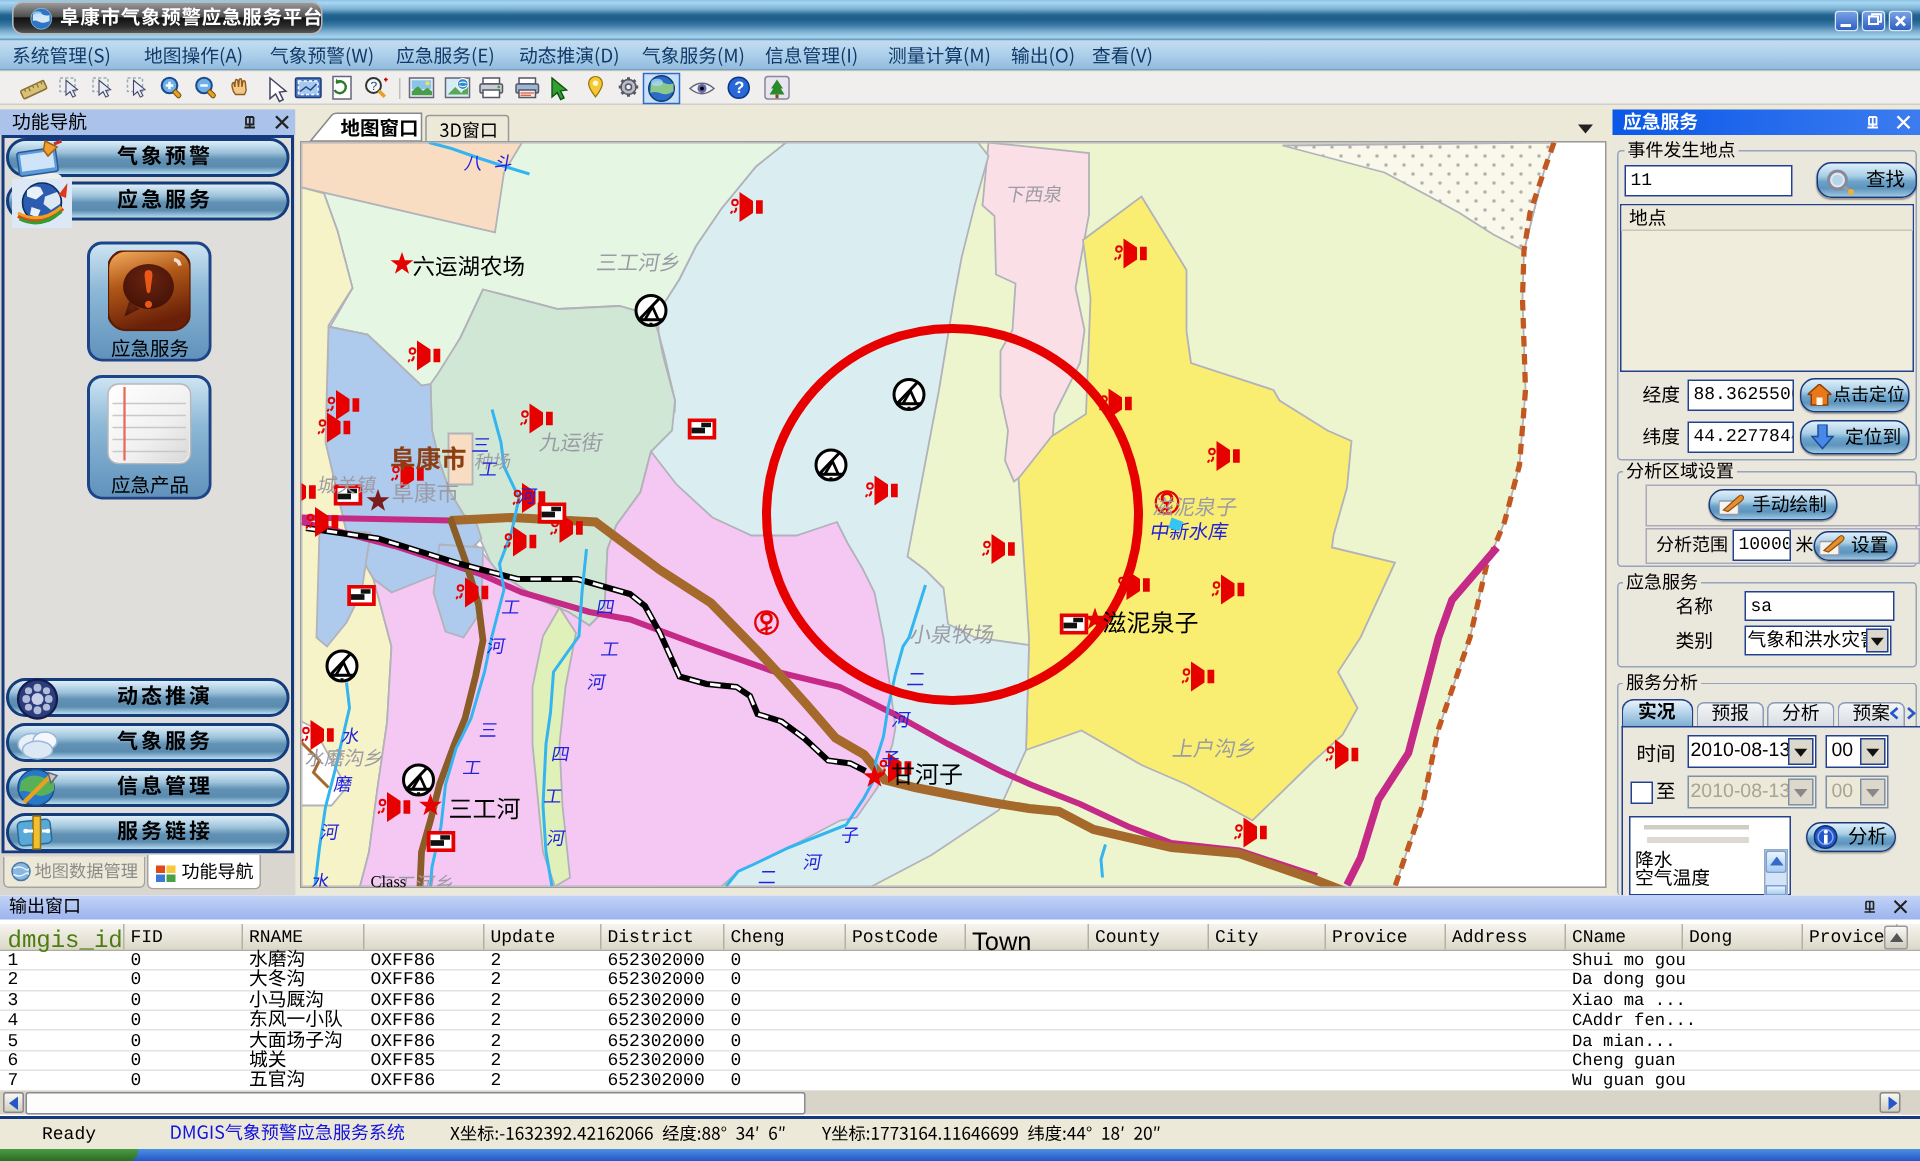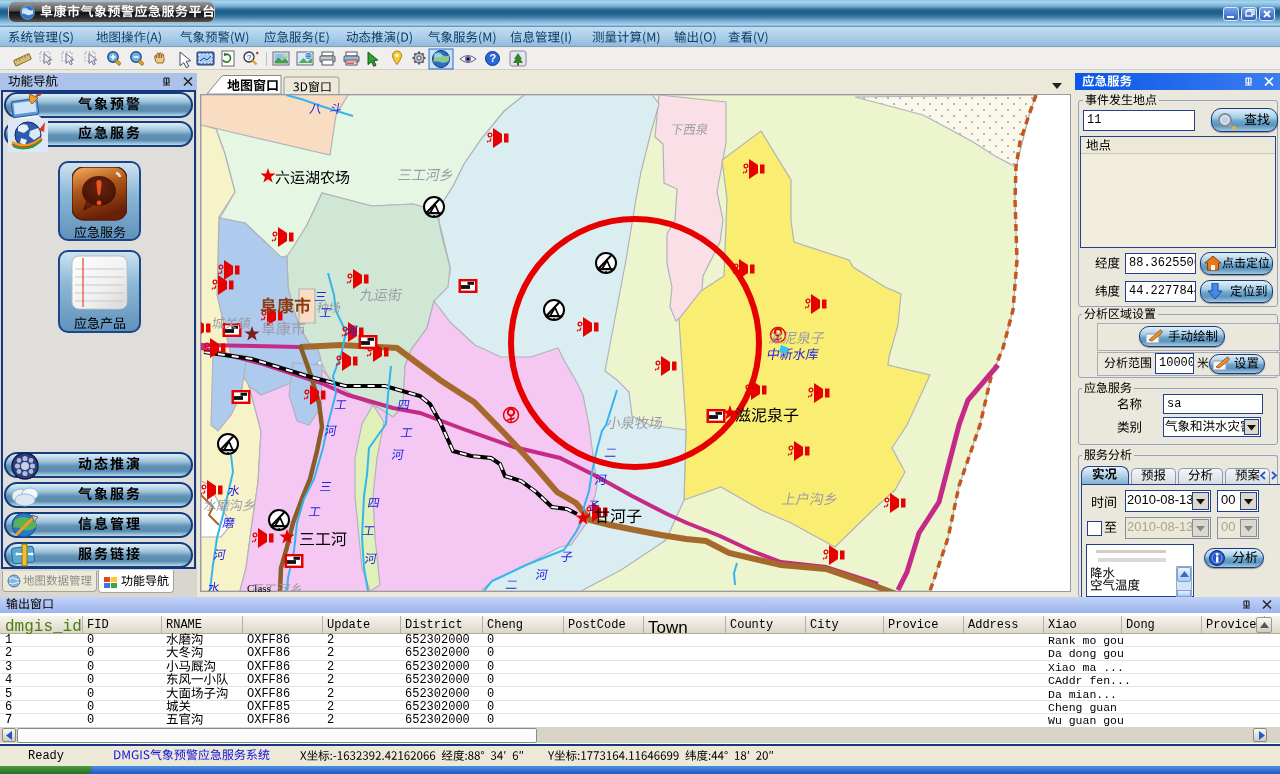--- a/index.html
+++ b/index.html
@@ -1308,21 +1308,21 @@
 <div class="abs" style="left:648px;top:618px;font-family:Liberation Sans, sans-serif;font-size:17px;color:#000">Town</div>
 <div class="abs" style="left:643px;top:616px;width:1px;height:17px;background:#b4b0a4"></div>
 <div class="abs" style="left:730px;top:618px;font-family:'Liberation Mono';font-size:12px;color:#000">County</div>
 <div class="abs" style="left:725px;top:616px;width:1px;height:17px;background:#b4b0a4"></div>
 <div class="abs" style="left:810px;top:618px;font-family:'Liberation Mono';font-size:12px;color:#000">City</div>
 <div class="abs" style="left:805px;top:616px;width:1px;height:17px;background:#b4b0a4"></div>
 <div class="abs" style="left:888px;top:618px;font-family:'Liberation Mono';font-size:12px;color:#000">Provice</div>
 <div class="abs" style="left:883px;top:616px;width:1px;height:17px;background:#b4b0a4"></div>
 <div class="abs" style="left:968px;top:618px;font-family:'Liberation Mono';font-size:12px;color:#000">Address</div>
 <div class="abs" style="left:963px;top:616px;width:1px;height:17px;background:#b4b0a4"></div>
-<div class="abs" style="left:1048px;top:618px;font-family:'Liberation Mono';font-size:12px;color:#000">Xiao</div>
+<div class="abs" style="left:1048px;top:618px;font-family:'Liberation Mono';font-size:12px;color:#000">CName</div>
 <div class="abs" style="left:1043px;top:616px;width:1px;height:17px;background:#b4b0a4"></div>
 <div class="abs" style="left:1126px;top:618px;font-family:'Liberation Mono';font-size:12px;color:#000">Dong</div>
 <div class="abs" style="left:1121px;top:616px;width:1px;height:17px;background:#b4b0a4"></div>
 <div class="abs" style="left:1206px;top:618px;font-family:'Liberation Mono';font-size:12px;color:#000">Provice</div>
 <div class="abs" style="left:1201px;top:616px;width:1px;height:17px;background:#b4b0a4"></div>
 <div class="abs" style="left:1264px;top:616px;width:1px;height:17px;background:#b4b0a4"></div>
 <div class="abs" style="left:1256px;top:617px;width:16px;height:16px;background:linear-gradient(180deg,#f8f8f4,#d0ccc0);border:1px solid #999;border-radius:2px"></div>
 <svg class="abs" style="left:1260px;top:622px" width="9" height="7">
     <path d="M4.5 0 L9 6 L0 6 Z" fill="#555"></path>
   </svg>
@@ -1333,21 +1333,21 @@
 <div class="abs" style="left:327px;top:634.0px;font-family:'Liberation Mono';font-size:12px;line-height:13px">2</div>
 <div class="abs" style="left:405px;top:634.0px;font-family:'Liberation Mono';font-size:12px;line-height:13px">652302000</div>
 <div class="abs" style="left:487px;top:634.0px;font-family:'Liberation Mono';font-size:12px;line-height:13px">0</div>
 <svg style="position:absolute;left:166px;top:633px;overflow:visible" width="41" height="16">
     <g fill="#000" transform="translate(0,10.625) scale(0.0125,-0.0125)">
       <use href="#g6c34" x="0.0"></use>
       <use href="#g78e8" x="1000.0"></use>
       <use href="#g6c9f" x="2000.0"></use>
     </g>
   </svg>
-<div class="abs" style="left:1048px;top:634.0px;font-family:'Liberation Mono';font-size:11.5px;line-height:13px">Rank mo gou</div>
+<div class="abs" style="left:1048px;top:634.0px;font-family:'Liberation Mono';font-size:11.5px;line-height:13px">Shui mo gou</div>
 <div class="abs" style="left:0;top:659.6px;width:1280px;height:1px;background:#e2e2de"></div>
 <div class="abs" style="left:5px;top:647.4px;font-family:'Liberation Mono';font-size:12px;line-height:13px">2</div>
 <div class="abs" style="left:87px;top:647.4px;font-family:'Liberation Mono';font-size:12px;line-height:13px">0</div>
 <div class="abs" style="left:247px;top:647.4px;font-family:'Liberation Mono';font-size:12px;line-height:13px">OXFF86</div>
 <div class="abs" style="left:327px;top:647.4px;font-family:'Liberation Mono';font-size:12px;line-height:13px">2</div>
 <div class="abs" style="left:405px;top:647.4px;font-family:'Liberation Mono';font-size:12px;line-height:13px">652302000</div>
 <div class="abs" style="left:487px;top:647.4px;font-family:'Liberation Mono';font-size:12px;line-height:13px">0</div>
 <svg style="position:absolute;left:166px;top:646.4px;overflow:visible" width="41" height="16">
     <g fill="#000" transform="translate(0,10.625) scale(0.0125,-0.0125)">
       <use href="#g5927" x="0.0"></use>

